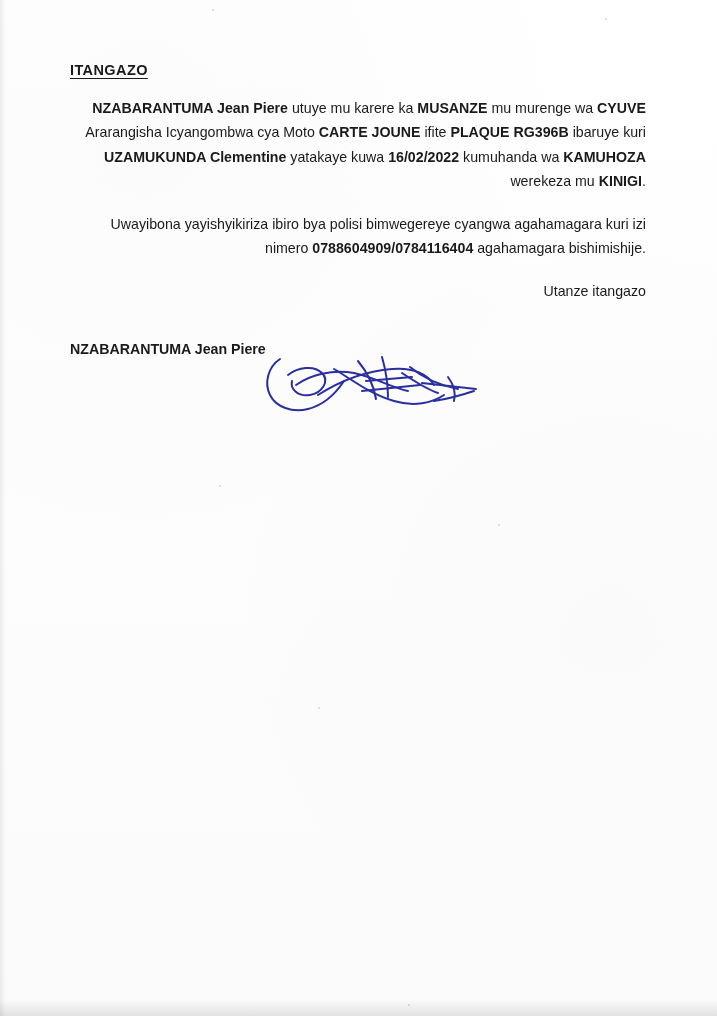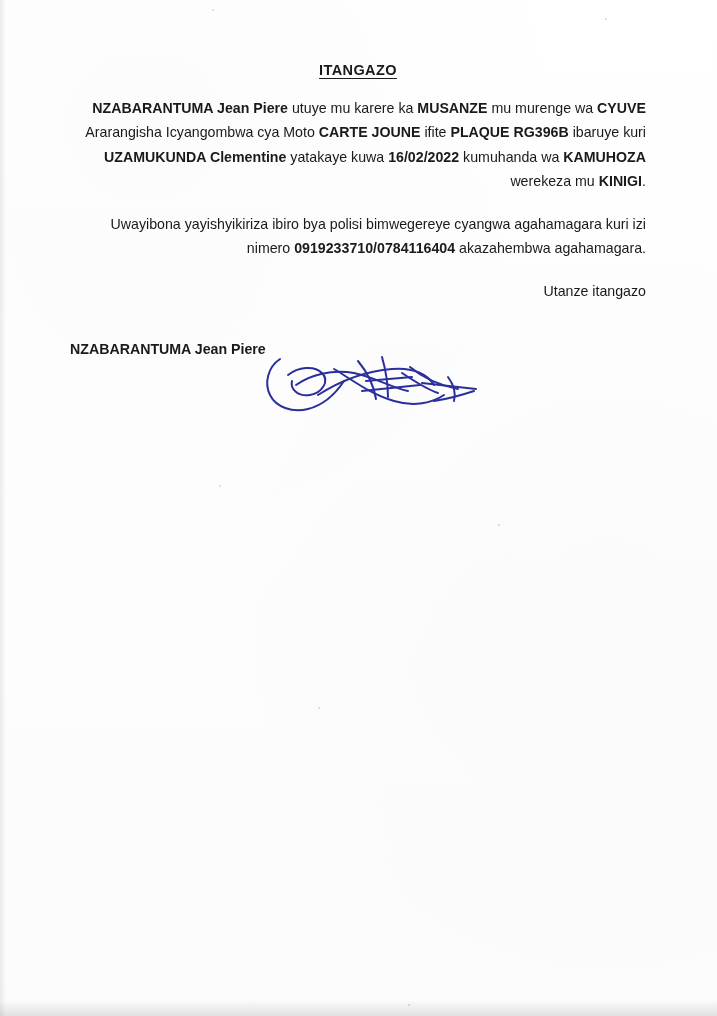--- a/index.html
+++ b/index.html
@@ -52,21 +52,20 @@
     background: linear-gradient(90deg, rgba(0,0,0,0.07) 0%, rgba(0,0,0,0) 100%);
     pointer-events: none;
   }
   .content {
     position: absolute;
     left: 70px;
     top: 62px;
     width: 576px;
   }
   .doc-title {
-    text-align: center;
     font-weight: bold;
     font-size: 14.5px;
     letter-spacing: 0.4px;
     text-decoration: underline;
     text-underline-offset: 3px;
     margin: 0 0 18px 0;
   }
   .para {
     font-size: 14.2px;
     line-height: 1.72;
@@ -116,21 +115,21 @@
   <div class="dot" style="left:498px; top:524px;"></div>
   <div class="dot" style="left:318px; top:707px;"></div>
   <div class="dot" style="left:408px; top:1004px;"></div>
 
   <div class="content">
 
     <div class="doc-title">ITANGAZO</div>
 
     <p class="para"><b>NZABARANTUMA Jean Piere</b><span> utuye mu karere ka </span><b>MUSANZE</b><span> mu murenge wa </span><b>CYUVE</b><span> Ararangisha Icyangombwa cya Moto </span><b>CARTE JOUNE</b><span> ifite </span><b>PLAQUE RG396B</b><span> ibaruye kuri </span><b>UZAMUKUNDA Clementine</b><span> yatakaye kuwa </span><b>16/02/2022</b><span> kumuhanda wa </span><b>KAMUHOZA</b><span> werekeza mu </span><b>KINIGI</b><span>.</span></p>
 
-    <p class="para"><span>Uwayibona yayishyikiriza ibiro bya polisi bimwegereye cyangwa agahamagara kuri izi nimero </span><b>0919233710/0784116404</b><span> akazahembwa agahamagara.</span></p>
+    <p class="para"><span>Uwayibona yayishyikiriza ibiro bya polisi bimwegereye cyangwa agahamagara kuri izi nimero </span><b>0788604909/0784116404</b><span> agahamagara bishimishije.</span></p>
 
     <p class="para tight"><span>Utanze itangazo</span></p>
 
     <div class="sig-block">
       <div class="sig-name">NZABARANTUMA Jean Piere</div>
       <svg class="signature" viewBox="0 0 240 110">
         <g fill="none" stroke="#2b2f9e" stroke-width="2" stroke-linecap="round" stroke-linejoin="round">
           <path d="M18,36 C6,44 2,60 8,72 C14,84 30,90 46,86 C62,82 74,70 82,58"></path>
           <path d="M26,52 C36,44 52,42 60,50 C68,58 60,70 48,72 C36,74 28,66 30,58"></path>
           <path d="M34,62 C48,52 70,46 92,50 C112,54 128,64 146,68"></path>

